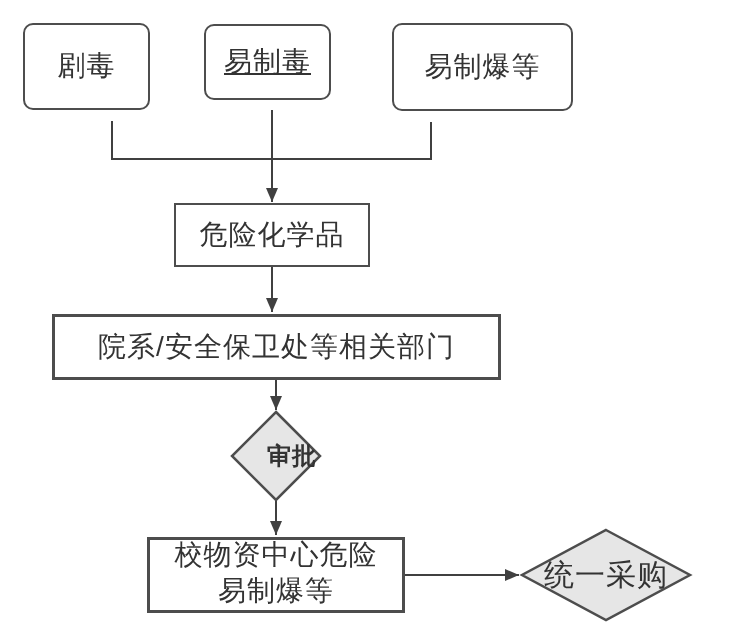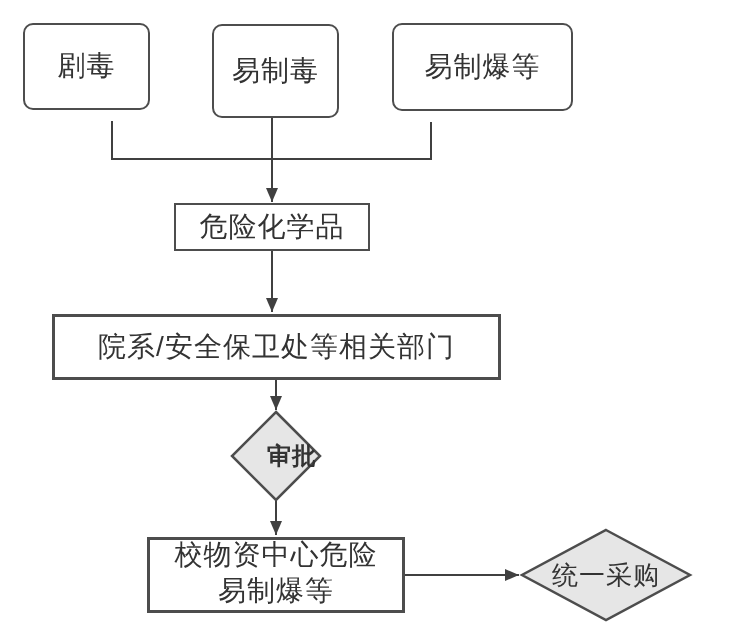--- a/index.html
+++ b/index.html
@@ -63,21 +63,21 @@
     position: absolute;
     display: flex;
     align-items: center;
     justify-content: center;
     text-align: center;
     color: var(--text, #333333);
     background: transparent;
     pointer-events: none;
   }
   .diamond-label.small { font-size: 24px; letter-spacing: 1px; }
-  .diamond-label.wide { font-size: 26px; letter-spacing: 1px; text-align: right; }
+  .diamond-label.wide { font-size: 30px; letter-spacing: 1px; text-align: right; }
 </style>
 </head>
 <body>
 
 <div class="canvas">
 
   <svg class="wires" width="732" height="635" viewBox="0 0 732 635">
     <defs>
       <marker id="arrowhead" viewBox="0 0 16 16" refX="15" refY="8" markerWidth="16" markerHeight="16" markerUnits="userSpaceOnUse" orient="auto">
         <path class="arrowhead-shape" d="M1,2 L15,8 L1,14 Z"></path>
@@ -97,29 +97,29 @@
     <line class="wire" x1="405" y1="575" x2="519" y2="575" marker-end="url(#arrowhead)"></line>
 
     <polygon class="diamond" points="276,412 320,456 276,500 232,456"></polygon>
     <polygon class="diamond" points="606,530 690,575 606,620 522,575"></polygon>
   </svg>
 
   <div class="node rounded" style="left:23px; top:23px; width:127px; height:87px;">
     <span>剧毒</span>
   </div>
 
-  <div class="node rounded" style="left:212px; top:24px; width:127px; height:94px;">
+  <div class="node rounded" style="left:204px; top:24px; width:127px; height:76px;text-decoration:underline;">
     <span>易制毒</span>
   </div>
 
   <div class="node rounded" style="left:392px; top:23px; width:181px; height:88px;">
     <span>易制爆等</span>
   </div>
 
-  <div class="node" style="left:174px; top:203px; width:196px; height:48px;">
+  <div class="node" style="left:174px; top:203px; width:196px; height:64px;">
     <span>危险化学品</span>
   </div>
 
   <div class="node thick" style="left:52px; top:314px; width:449px; height:66px;">
     <span>院系/安全保卫处等相关部门</span>
   </div>
 
   <div class="diamond-label small" style="left:248px; top:412px; width:88px; height:88px;font-weight:bold;">
     <span>审批</span>
   </div>

